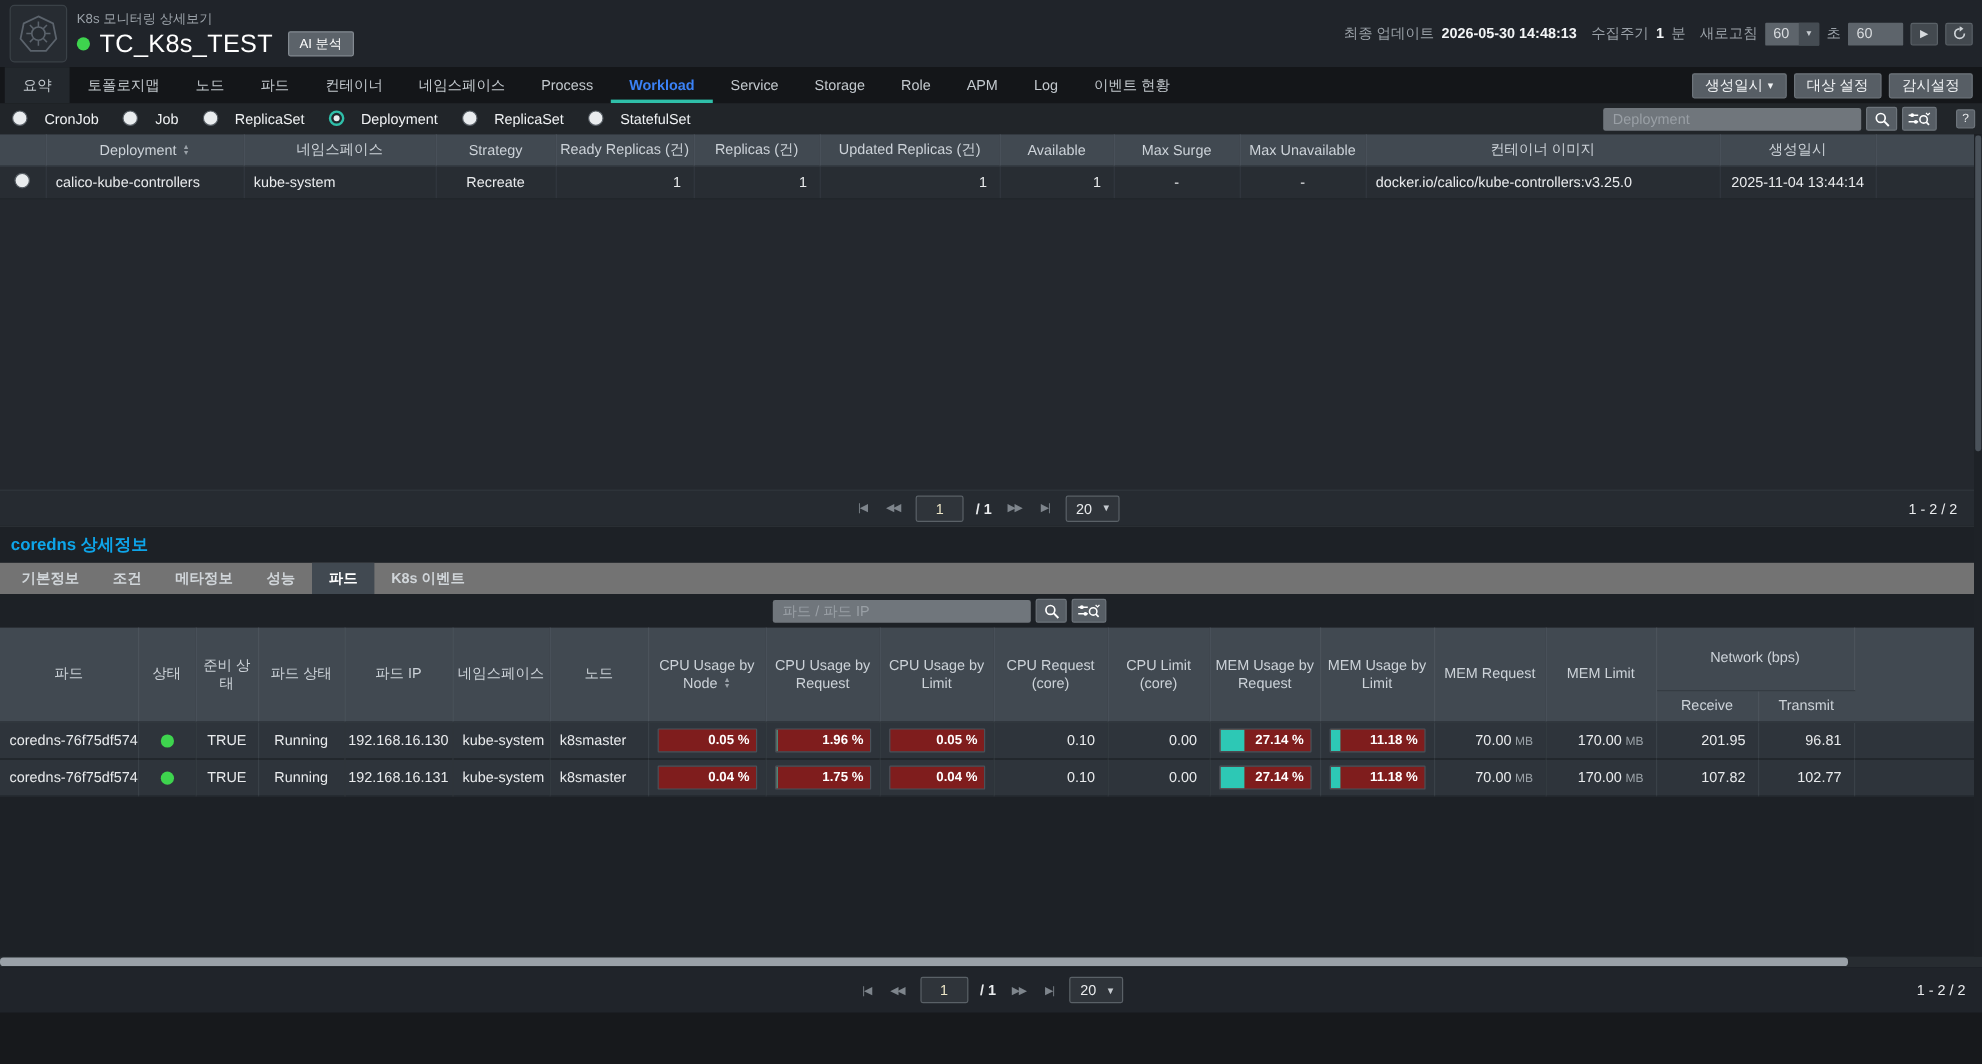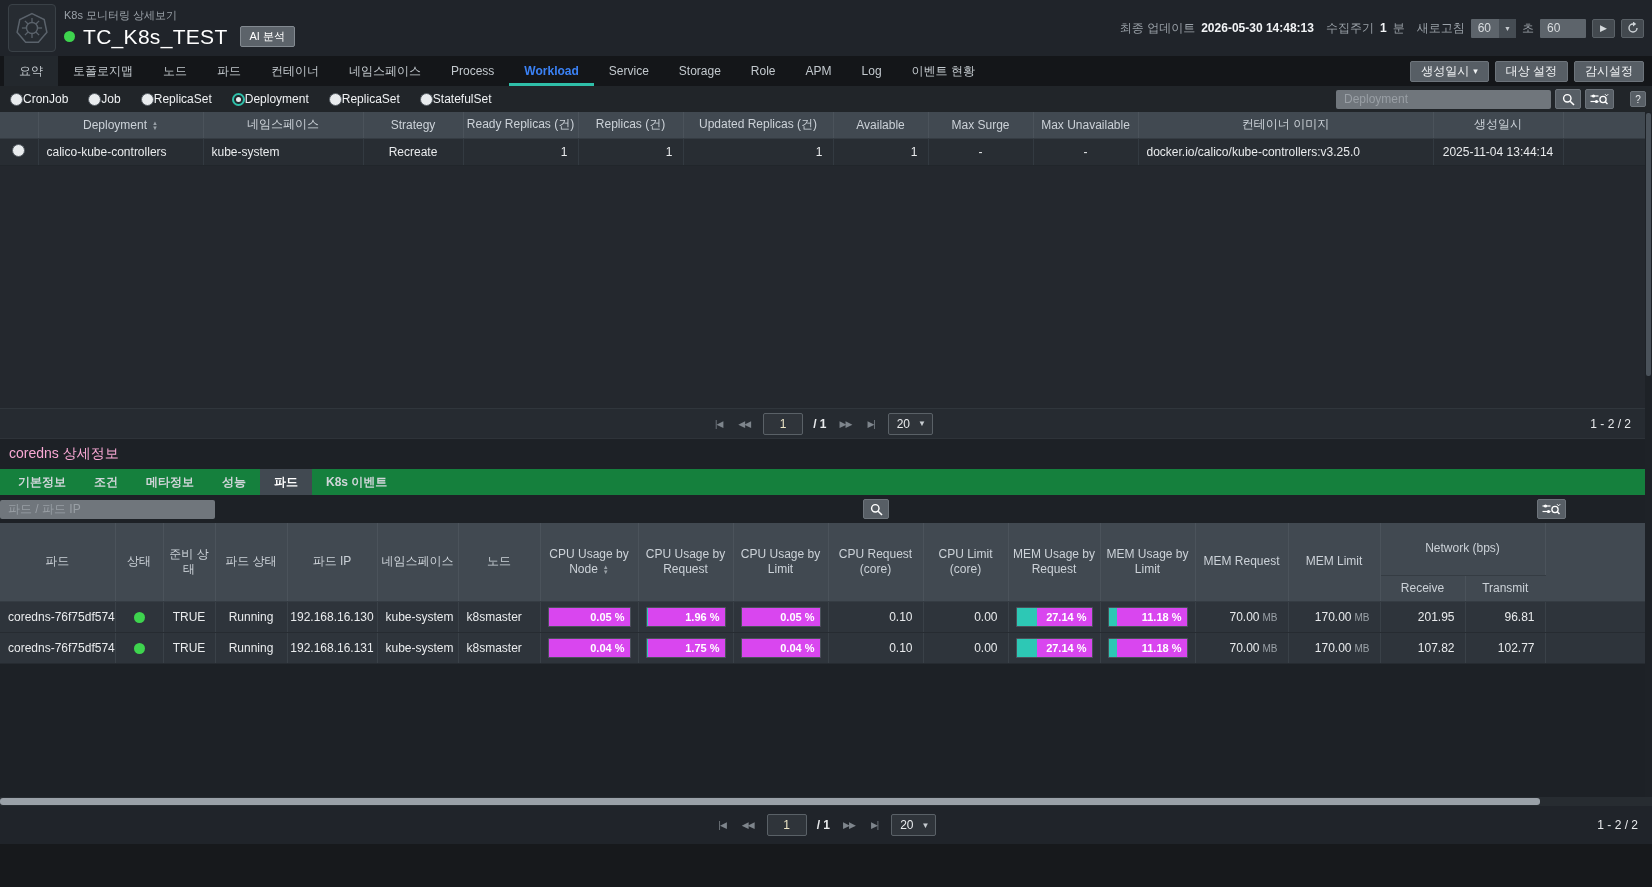--- a/index.html
+++ b/index.html
@@ -28,21 +28,21 @@
   .main-tabs { position:absolute; left:0; top:56px; width:1652px; height:30px; background:#141619; display:flex; align-items:stretch; padding-left:4px; }
   .mtab { display:flex; align-items:center; padding:0 15px; font-size:12px; color:#c3c9ce; cursor:pointer; position:relative; white-space:nowrap; }
   .mtab.hl { background:#23282d; }
   .mtab.active { color:#3b82f6; font-weight:bold; }
   .mtab.active::after { content:""; position:absolute; left:0; right:0; bottom:0; height:3px; background:#2fbfa9; }
   .mtab-btns { margin-left:auto; display:flex; align-items:center; gap:6px; padding-right:8px; }
   .gray-btn { height:21px; padding:0 10px; background:#575e65; border:1px solid #6d747b; border-radius:2px; color:#f0f2f4; font-size:12px; display:flex; align-items:center; gap:4px; cursor:pointer; }
 
   
   .filter-row { position:absolute; left:0; top:86px; width:1652px; height:26px; background:#212529; display:flex; align-items:center; padding-left:10px; }
-  .radio-item { display:flex; align-items:flex-end; gap:0; margin-right:20px; font-size:12px; color:#f0f2f4; cursor:pointer; }
+  .radio-item { display:flex; align-items:flex-start; gap:14px; margin-right:20px; font-size:12px; color:#f0f2f4; cursor:pointer; }
   .radio { width:13px; height:13px; border-radius:50%; background:#e9ecee; border:1px solid #555c63; }
   .radio.sel { background:#20262b; border:2px solid #2fbfa9; position:relative; }
   .radio.sel::after { content:""; position:absolute; left:50%; top:50%; width:5px; height:5px; margin:-2.5px 0 0 -2.5px; border-radius:50%; background:#e9ecee; }
   .search-cluster { margin-left:auto; display:flex; align-items:center; gap:4px; padding-right:6px; }
   .search-input { width:215px; height:19px; background:#70767c; border:none; border-radius:2px; color:#e6e9eb; font-size:12px; padding:0 8px; font-family:inherit; }
   .search-input::placeholder { color:#999fa5; }
   .icon-btn { height:20px; min-width:26px; background:#575e65; border:1px solid #6d747b; border-radius:2px; display:flex; align-items:center; justify-content:center; cursor:pointer; padding:0 4px; }
   .help-btn { width:16px; height:16px; margin-left:12px; background:#575e65; border:1px solid #6d747b; border-radius:2px; color:#e8eaec; font-size:10px; display:flex; align-items:center; justify-content:center; cursor:pointer; }
 
   
@@ -69,34 +69,34 @@
   .pager-ic { color:#7e858c; font-size:9px; letter-spacing:-1px; cursor:pointer; padding:0 3px; }
   .page-input { width:40px; height:22px; background:#2f343a; border:1px solid #5a6167; border-radius:2px; color:#ece5c6; font-size:12px; text-align:center; font-family:inherit; }
   .page-of { font-size:12px; color:#e9ebed; font-weight:bold; }
   .size-select { height:22px; background:#2f343a; border:1px solid #5a6167; border-radius:2px; display:flex; align-items:center; cursor:pointer; }
   .size-select .val { padding:0 8px; font-size:12px; color:#e9ebed; }
   .size-select .chev { padding-right:6px; font-size:8px; color:#c6cbd0; }
   .range-label { position:absolute; right:14px; top:50%; transform:translateY(-50%); font-size:12px; color:#e9ebed; }
 
   
   .detail { position:absolute; left:0; top:438px; width:1652px; height:359px; background:#1d2126; border-top:1px solid #2e3339; }
-  .detail-title { height:30px; display:flex; align-items:center; padding-left:9px; font-size:14px; font-weight:normal; color:#f9a8d4; }
-  .detail-tabs { height:26px; background:#15803d; display:flex; align-items:stretch; padding-left:4px; }
+  .detail-title { height:30px; display:flex; align-items:center; padding-left:9px; font-size:14px; font-weight:bold; color:#0ea5e9; }
+  .detail-tabs { height:26px; background:#737373; display:flex; align-items:stretch; padding-left:4px; }
   .dtab { display:flex; align-items:center; padding:0 14px; font-size:12px; color:#d0d5d9; font-weight:bold; cursor:pointer; white-space:nowrap; }
   .dtab.active { background:#414951; color:#ffffff; }
-  .pod-search-row { height:28px; display:flex; align-items:center; justify-content:space-between; gap:4px; padding-right:86px; }
+  .pod-search-row { height:28px; display:flex; align-items:center; justify-content:center; gap:4px; padding-right:86px; }
 
   
   .pod-table { width:1645px; }
   .pod-table th { background:#414951; border-right:1px solid #4b535b; border-bottom:1px solid #353c43; line-height:15px; padding:2px 4px; }
   .pod-table th.h1 { height:52px; }
   .pod-table th.h2 { height:26px; }
   .pod-table td { height:31px; background:#2e343b; border-right:1px solid #3a4148; border-bottom:1px solid #262b31; }
   .pod-table td:last-child, .pod-table th:last-child { border-right:none; }
-  .gauge { position:relative; height:20px; margin:0 6px; background:#d946ef; border:1px solid #4a525a; border-radius:1px; overflow:hidden; }
+  .gauge { position:relative; height:20px; margin:0 6px; background:#7f1d1d; border:1px solid #4a525a; border-radius:1px; overflow:hidden; }
   .gauge .fill { position:absolute; left:0; top:0; bottom:0; background:#2dc8b5; }
   .gauge .txt { position:absolute; right:5px; top:0; line-height:18px; font-size:11px; font-weight:bold; color:#ffffff; }
   .unit { color:#9aa1a7; font-size:10px; margin-left:3px; }
   .dot-green { width:11px; height:11px; border-radius:50%; background:#3ed44e; display:inline-block; vertical-align:middle; }
 
   
   .hscroll { position:absolute; left:0; top:797px; width:1652px; height:9px; background:#272c31; }
   .hscroll .thumb { position:absolute; left:0; top:1px; height:7px; width:1540px; background:#9aa1a8; border-radius:3px; }
   .vscroll { position:absolute; left:1645px; top:112px; width:7px; height:685px; background:#1e2227; }
   .vscroll .thumb { position:absolute; left:1px; top:1px; width:5px; height:263px; background:#4a525a; border-radius:2px; }

